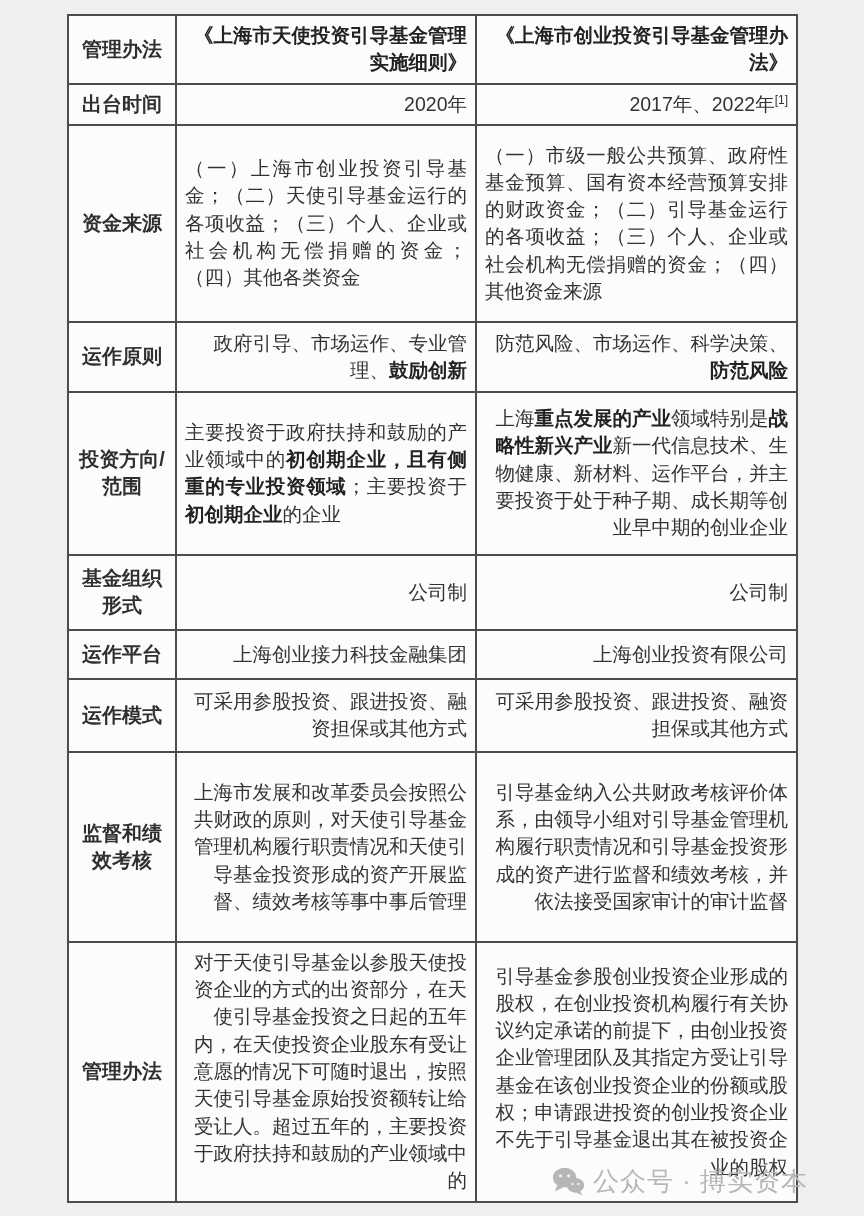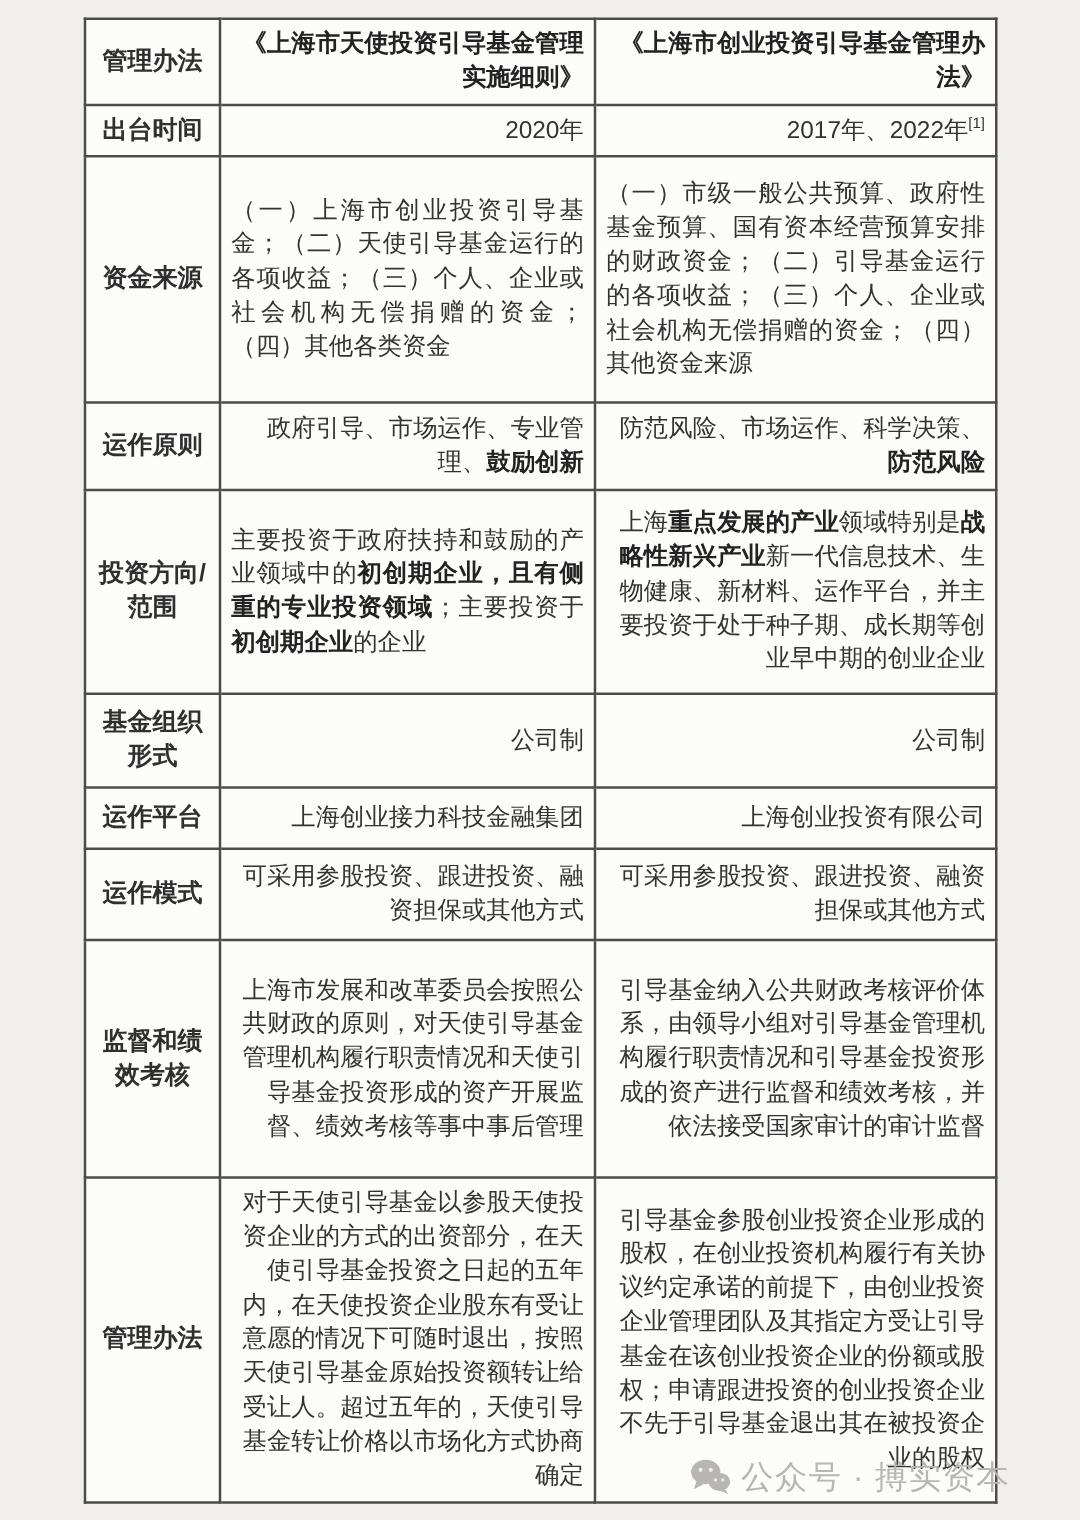--- a/index.html
+++ b/index.html
@@ -127,21 +127,21 @@
     </tr>
 
     <tr style="height:190px;">
       <th>监督和绩效考核</th>
       <td class="center"><span>上海市发展和改革委员会按照公共财政的原则，对天使引导基金管理机构履行职责情况和天使引导基金投资形成的资产开展监督、绩效考核等事中事后管理</span></td>
       <td class="center"><span>引导基金纳入公共财政考核评价体系，由领导小组对引导基金管理机构履行职责情况和引导基金投资形成的资产进行监督和绩效考核，并依法接受国家审计的审计监督</span></td>
     </tr>
 
     <tr style="height:237px;">
       <th>管理办法</th>
-      <td class="center"><span>对于天使引导基金以参股天使投资企业的方式的出资部分，在天使引导基金投资之日起的五年内，在天使投资企业股东有受让意愿的情况下可随时退出，按照天使引导基金原始投资额转让给受让人。超过五年的，天使引导基金转让价格以市场化方式协商确定</span></td>
+      <td class="center"><span>对于天使引导基金以参股天使投资企业的方式的出资部分，在天使引导基金投资之日起的五年内，在天使投资企业股东有受让意愿的情况下可随时退出，按照天使引导基金原始投资额转让给受让人。超过五年的，主要投资于政府扶持和鼓励的产业领域中的</span></td>
       <td class="center"><span>引导基金参股创业投资企业形成的股权，在创业投资机构履行有关协议约定承诺的前提下，由创业投资企业管理团队及其指定方受让引导基金在该创业投资企业的份额或股权；申请跟进投资的创业投资企业不先于引导基金退出其在被投资企业的股权</span></td>
     </tr>
   </tbody>
     </table>
 
   <div class="watermark">
     <span>
       <svg viewBox="0 0 38 33" width="33" height="29" aria-hidden="true">
         <ellipse cx="14.5" cy="12" rx="13.5" ry="11.2" fill="#b7b6b4"></ellipse>
         <polygon points="6,20.5 3.5,28 13,23" fill="#b7b6b4"></polygon>

